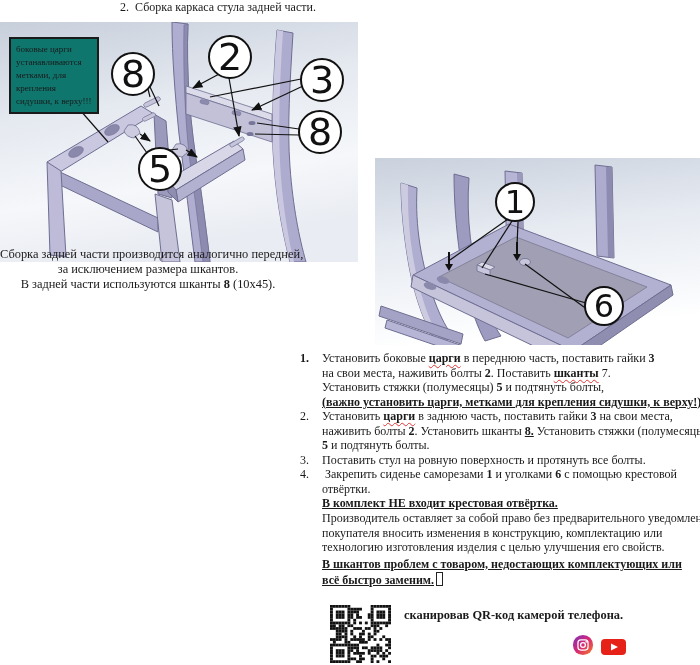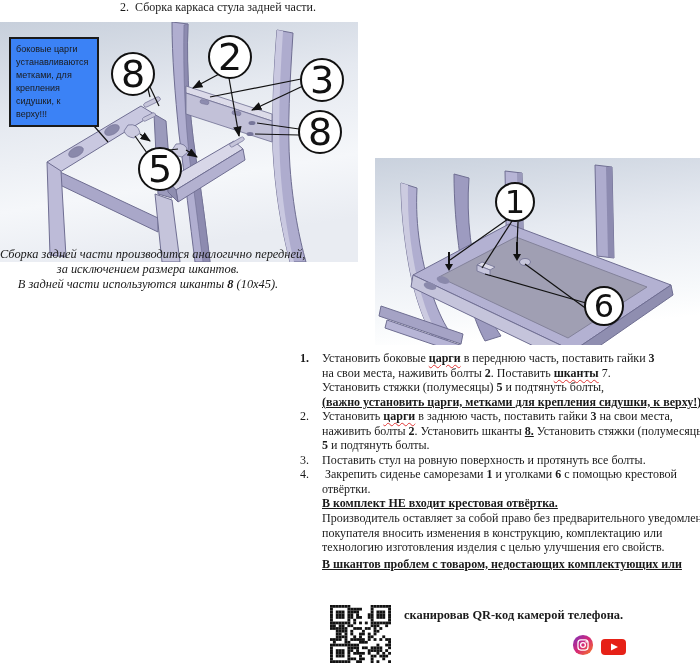--- a/index.html
+++ b/index.html
@@ -7,26 +7,26 @@
   body { width:700px; height:665px; font-family:"Liberation Serif", serif; color:#1a1a1a; position:relative; }
   .page { position:relative; width:700px; height:665px; background:#fff; overflow:hidden; }
   .abs { position:absolute; }
   .b  { font-weight:bold; }
   .bu { font-weight:bold; text-decoration:underline; }
   .sp { text-decoration:underline; text-decoration-style:wavy; text-decoration-color:#e03535; text-decoration-thickness:1px; text-underline-offset:2px;font-weight:bold; }
 
   .s2-title { left:0; top:5; width:436px; text-align:center; font-size:12px; white-space:nowrap; }
   .s3-title { left:409px; top:140px; font-size:13.8px; white-space:nowrap; }
 
-  .note-box { left:9px; top:37px; width:90px; border:2px solid #1a1a1a; background:#3b82f6;
-              font-family:Liberation Sans, sans-serif; font-size:9px; line-height:1.45;
+  .note-box { left:9px; top:37px; width:90px; border:2px solid #1a1a1a; background:#0f766e;
+              font-family:Liberation Serif, serif; font-size:9px; line-height:1.45;
               padding:4px 5px; z-index:3; }
 
   .diag { position:absolute; }
-  .caption { left:0; top:247px; width:296px; text-align:center; font-size:12.4px; line-height:15.2px;font-style:italic; }
+  .caption { left:0; top:247px; width:296px; text-align:center; font-size:12.4px; line-height:15.2px; }
   .caption .ln { white-space:nowrap; }
 
   .instructions { left:293px; top:351px; width:406px; font-size:12px; line-height:14.55px; }
   .li { display:flex; padding-left:7px; }
   .li .num { width:22px; flex:none; }
   .li .lines { flex:1; }
   .ln { white-space:nowrap; }
 
   .warning { left:322px; top:557px; font-size:12px; line-height:14.8px; }
   .cursor-box { display:inline-block; width:7px; height:14px; border:1.2px solid #222;
@@ -257,20 +257,23 @@
         <div class="ln"><span class="bu">В комплект НЕ входит крестовая отвёртка.</span></div>
         <div class="ln"><span>Производитель оставляет за собой право без предварительного уведомления</span></div>
         <div class="ln"><span>покупателя вносить изменения в конструкцию, комплектацию или</span></div>
         <div class="ln"><span>технологию изготовления изделия с целью улучшения его свойств.</span></div>
       </div>
     </div>
   </div>
 
   <div class="abs warning">
     <div class="ln"><span class="bu">В шкантов проблем с товаром, недостающих комплектующих или</span></div>
+    <div class="ln">
+      <span><span class="bu">всё быстро заменим.</span></span><span class="cursor-box"></span>
+    </div>
   </div>
 
   <svg id="qr" class="abs qr-svg" viewBox="0 0 21 21" preserveAspectRatio="none">
     <rect width="21" height="21" fill="#ffffff"></rect>
   <rect x="0" y="0" width="1" height="1" class="m"></rect>
       <rect x="1" y="0" width="1" height="1" class="m"></rect>
       <rect x="2" y="0" width="1" height="1" class="m"></rect>
       <rect x="3" y="0" width="1" height="1" class="m"></rect>
       <rect x="4" y="0" width="1" height="1" class="m"></rect>
       <rect x="5" y="0" width="1" height="1" class="m"></rect>

